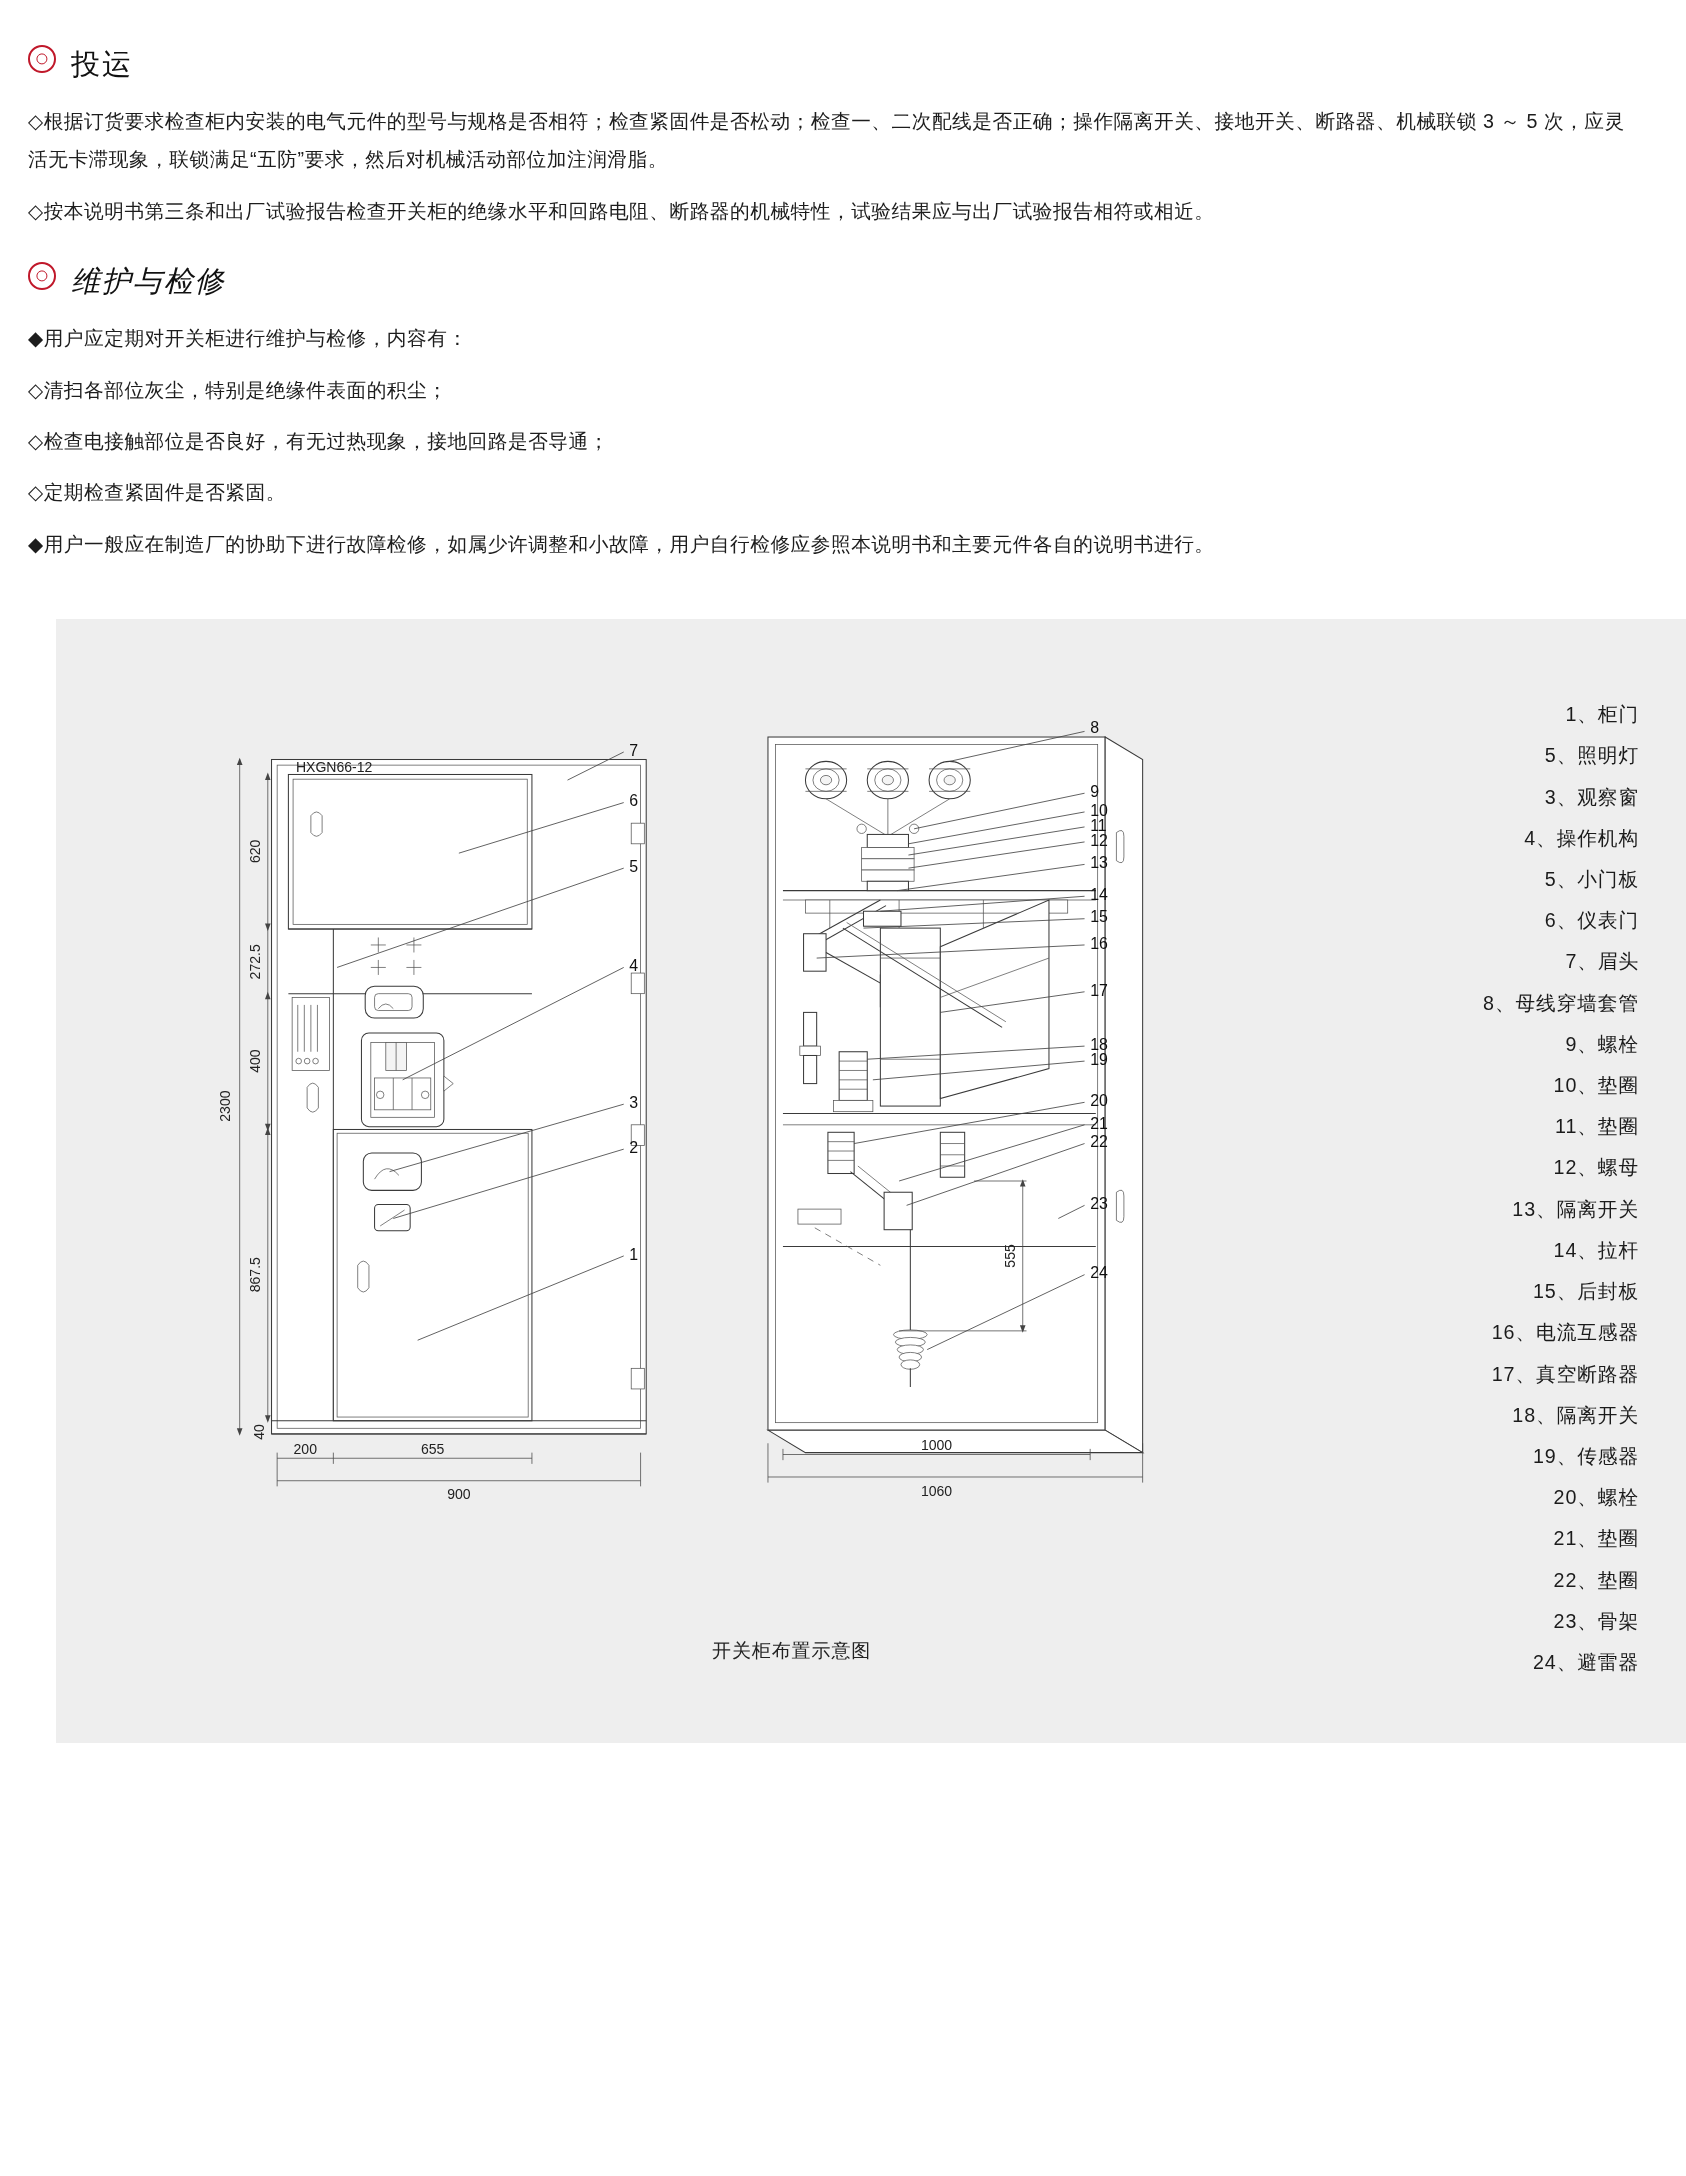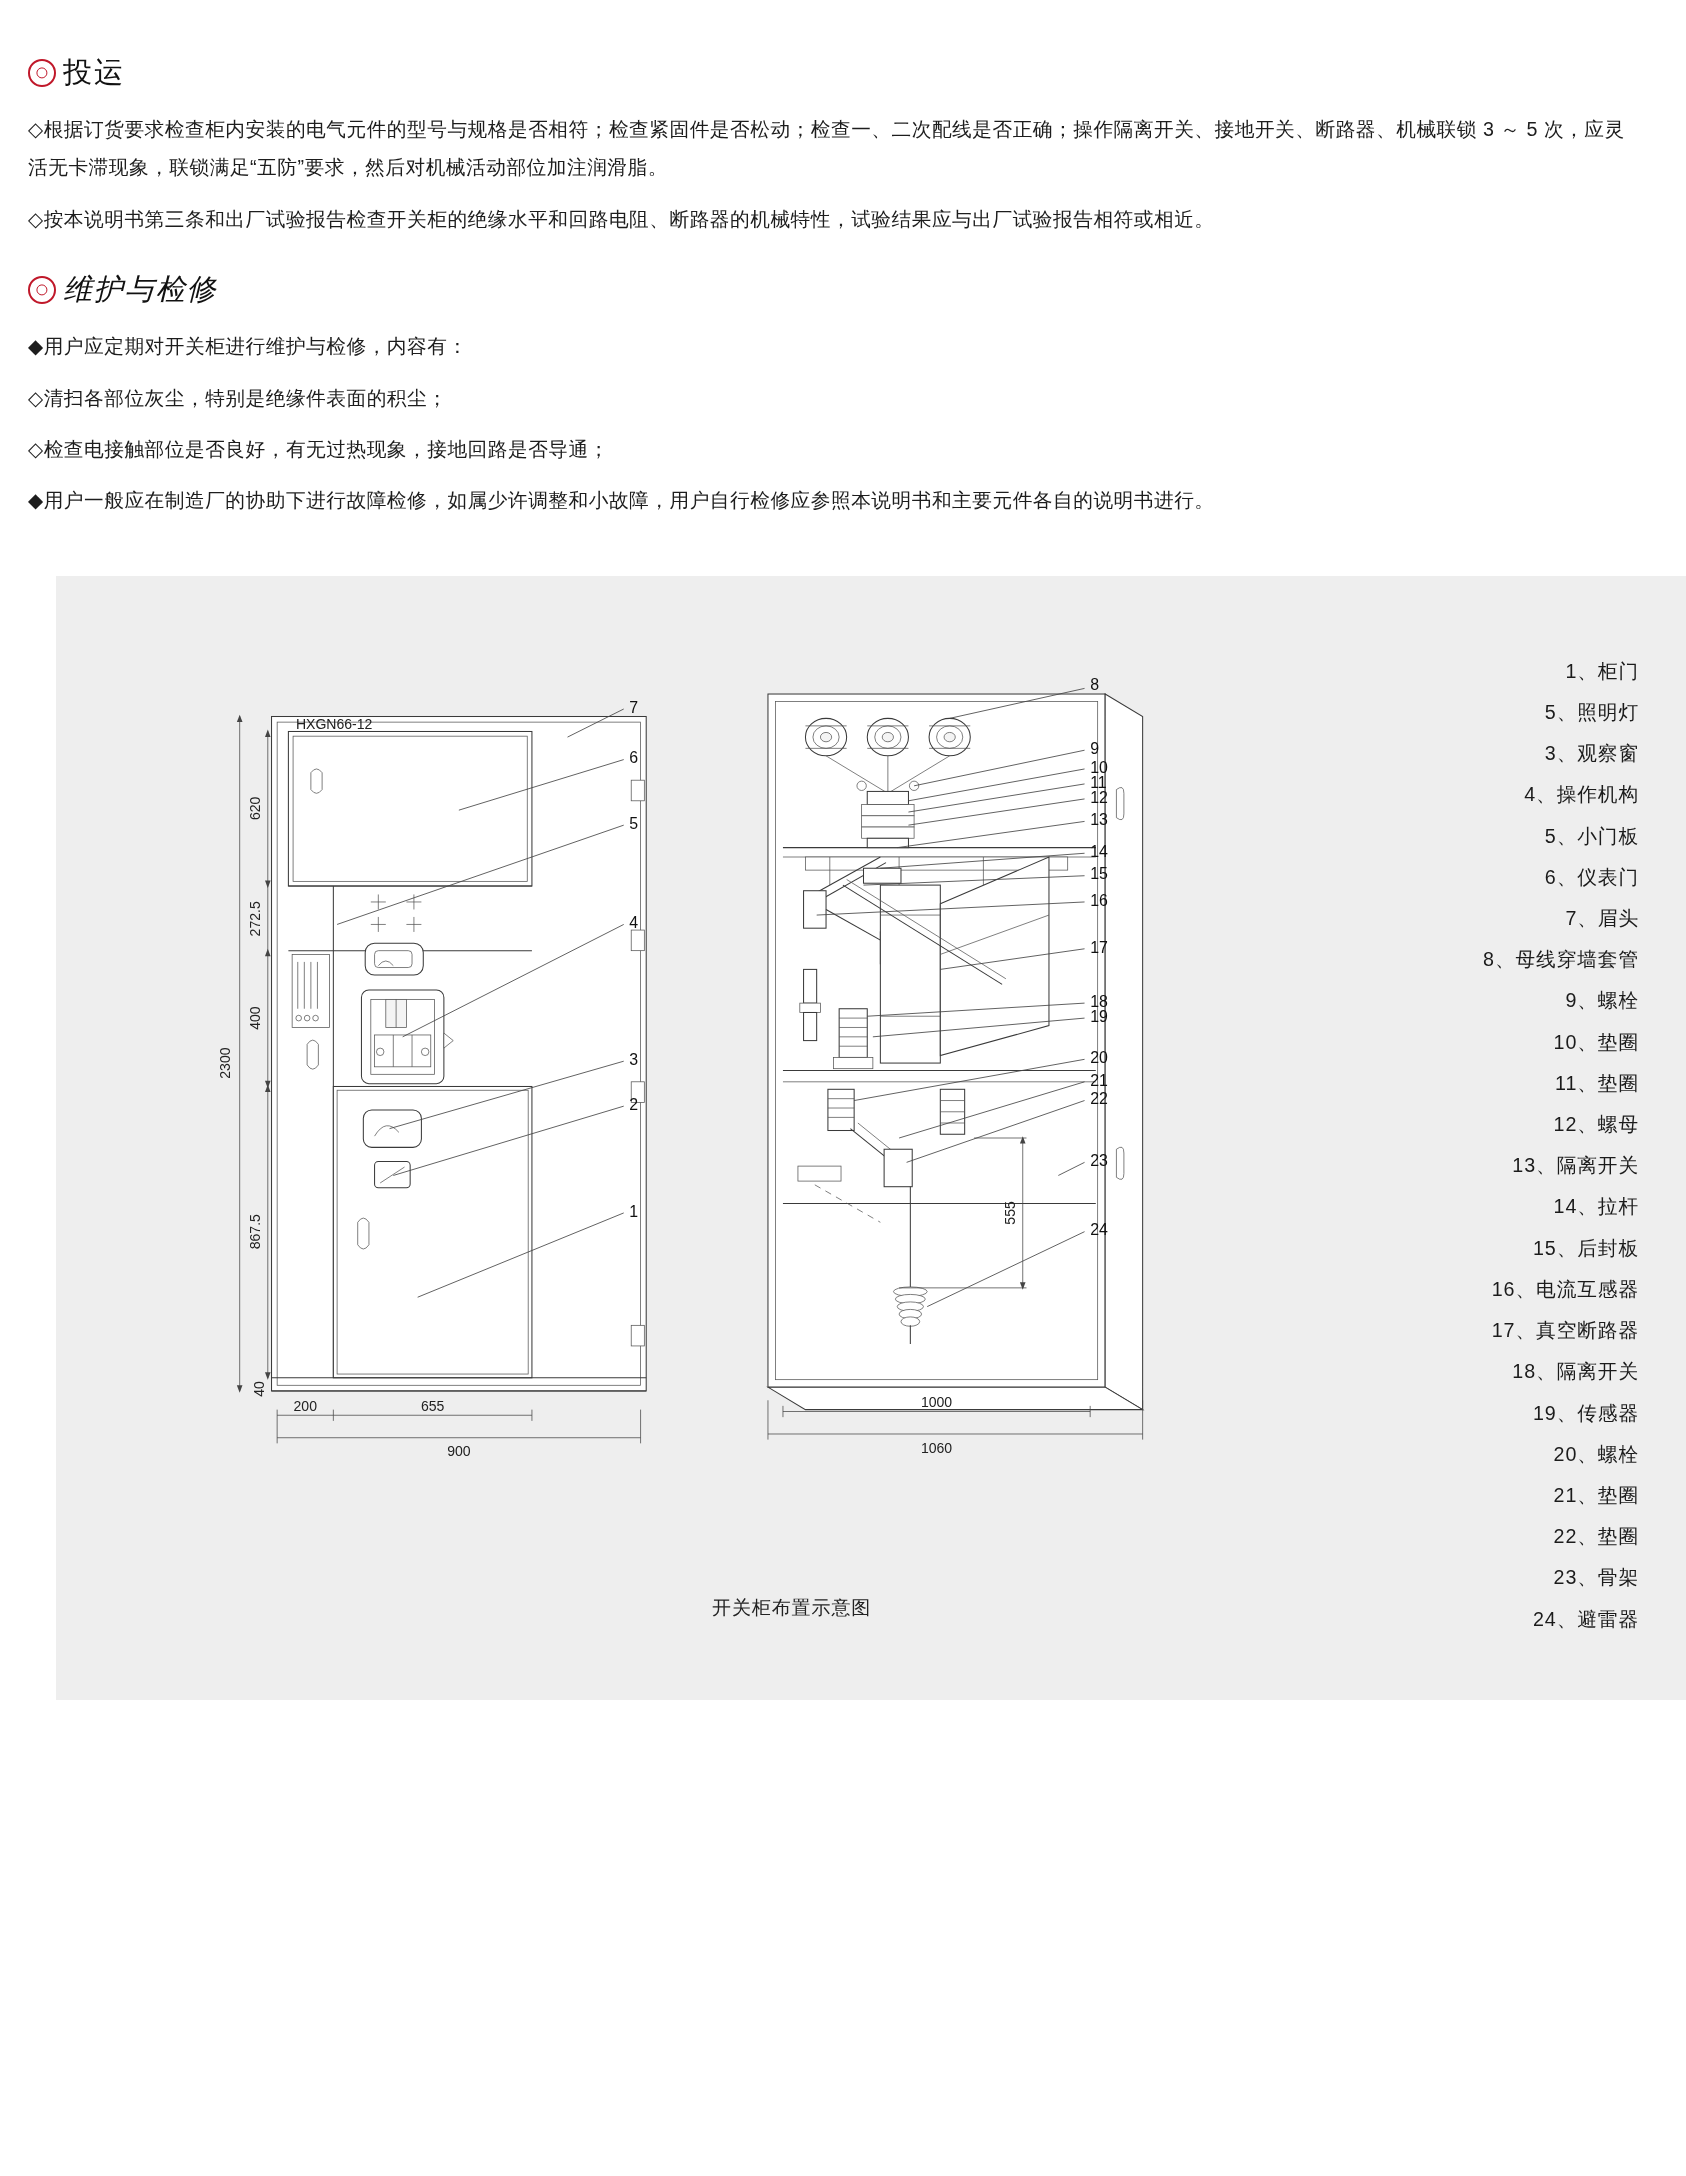--- a/index.html
+++ b/index.html
@@ -1,20 +1,20 @@
 <!DOCTYPE html>
 <html style="font-size:15px"><head>
 <meta charset="utf-8">
 <style>
   html,body{margin:0;padding:0;background:#ffffff;}
   body{width:1686px;min-height:2176px;font-family:"Liberation Sans","DejaVu Sans",sans-serif;color:#1b1b1b;}
   .page{width:1686px;min-height:2176px;position:relative;box-sizing:border-box;padding:0;}
   .content{padding:37px 56px 0 28px;}
 
-  .section-head{display:flex;align-items:center;gap:7px;margin:16px 0 17px 0;}
+  .section-head{display:flex;align-items:flex-start;gap:15px;margin:8px 0 17px 0;}
   .section-head .ring{width:28px;height:28px;border-radius:50%;border:2.8px solid #c0182a;box-sizing:border-box;position:relative;flex:0 0 auto;}
   .section-head .ring:after{content:"";position:absolute;left:50%;top:50%;transform:translate(-50%,-50%);width:11.2px;height:11.2px;border-radius:50%;border:1.9px solid #c0182a;box-sizing:border-box;}
   .section-head .title{font-size:29px;letter-spacing:1.9px;color:#111;font-weight:400;}
 
   .para{font-size:19.7px;line-height:1.95;color:#1d1d1d;margin:0 0 13px 0;letter-spacing:0.5px;}
   .gap-top{margin-top:32px;font-style:italic;}
 
   .fig-wrap{margin-top:56px;background:#eeeeee;width:1630px;margin-left:28px;padding:0;position:relative;height:1124px;box-sizing:border-box;}
   .fig-inner{position:relative;width:100%;height:100%;}
   .fig-caption{position:absolute;left:656px;top:1019px;font-size:19px;color:#222;letter-spacing:0.9px;font-family:Liberation Mono, monospace;}
@@ -46,20 +46,21 @@
     <p class="para">◇根据订货要求检查柜内安装的电气元件的型号与规格是否相符；检查紧固件是否松动；检查一、二次配线是否正确；操作隔离开关、接地开关、断路器、机械联锁 3 ～ 5 次，应灵活无卡滞现象，联锁满足“五防”要求，然后对机械活动部位加注润滑脂。</p>
     <p class="para">◇按本说明书第三条和出厂试验报告检查开关柜的绝缘水平和回路电阻、断路器的机械特性，试验结果应与出厂试验报告相符或相近。</p>
 
     <div class="section-head gap-top">
       <span class="ring"></span>
       <span class="title">维护与检修</span>
     </div>
     <p class="para">◆用户应定期对开关柜进行维护与检修，内容有：</p>
     <p class="para">◇清扫各部位灰尘，特别是绝缘件表面的积尘；</p>
     <p class="para">◇检查电接触部位是否良好，有无过热现象，接地回路是否导通；</p>
+    <p class="para">◇定期检查紧固件是否紧固。</p>
     <p class="para">◆用户一般应在制造厂的协助下进行故障检修，如属少许调整和小故障，用户自行检修应参照本说明书和主要元件各自的说明书进行。</p>
 
     <div class="fig-wrap">
       <div class="fig-inner">
 
         <svg width="1630" height="1124" viewBox="0 0 1740 1200">
 
           <g>
 
             <rect x="230" y="150" width="400" height="720" class="ln fillw"></rect>

